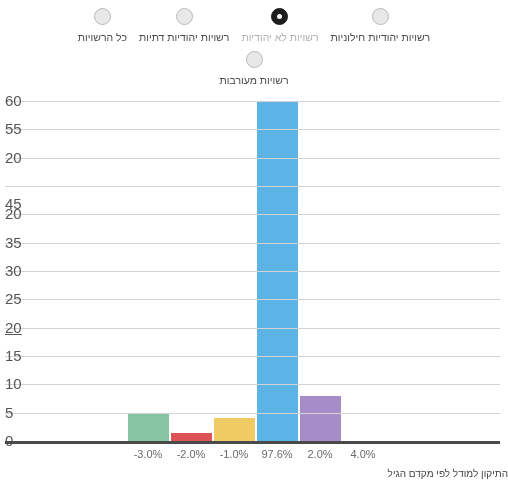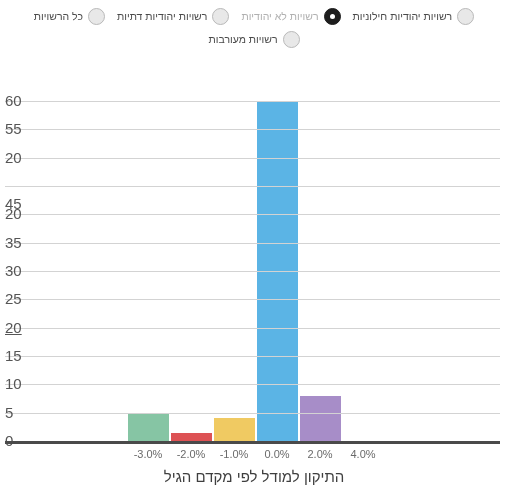--- a/index.html
+++ b/index.html
@@ -29,21 +29,21 @@
     justify-content: center;
     align-items: flex-start;
     flex-wrap: nowrap;
     gap: 0px;
   }
   .radio-row.second {
     margin-top: 6px;
   }
   .radio-option {
     display: flex;
-    flex-direction: row;
+    flex-direction: column;
     align-items: center;
     gap: 5px;
     padding: 0 6px;
     white-space: nowrap;
     cursor: pointer;
   }
   .radio-dot {
     width: 17px;
     height: 17px;
     border-radius: 50%;
@@ -134,22 +134,22 @@
     color: #6a6a6a;
     text-align: center;
     transform: translateX(-50%);
     white-space: nowrap;
   }
   .xtitle {
     position: absolute;
     top: 390px;
     left: 0;
     width: 508px;
-    text-align: center;
-    font-size: 15px;
+    text-align: right;
+    font-size: 10px;
     color: #3f3f3f;
     direction: rtl;
   }
 </style>
 </head>
 <body>
 
 <div class="radio-bar">
   <div class="radio-row first">
     <div class="radio-option">
@@ -214,18 +214,18 @@
       <div class="ytick" style="top: 120px;">45</div>
       <div class="ytick" style="top: 73.6667px;">20</div>
       <div class="ytick" style="top: 45.3333px;">55</div>
       <div class="ytick" style="top: 17px;">60</div>
     </div>
   <div class="axis-line"></div>
   <div id="xtick-layer">
       <div class="xtick" style="left: 148px;">-3.0%</div>
       <div class="xtick" style="left: 191px;">-2.0%</div>
       <div class="xtick" style="left: 234px;">-1.0%</div>
-      <div class="xtick" style="left: 277px;">0.0%</div>
+      <div class="xtick" style="left: 277px;">97.6%</div>
       <div class="xtick" style="left: 320px;">2.0%</div>
       <div class="xtick" style="left: 363px;">4.0%</div>
     </div>
   <div class="xtitle">התיקון למודל לפי מקדם הגיל</div>
 </div>
 
 </body></html>

